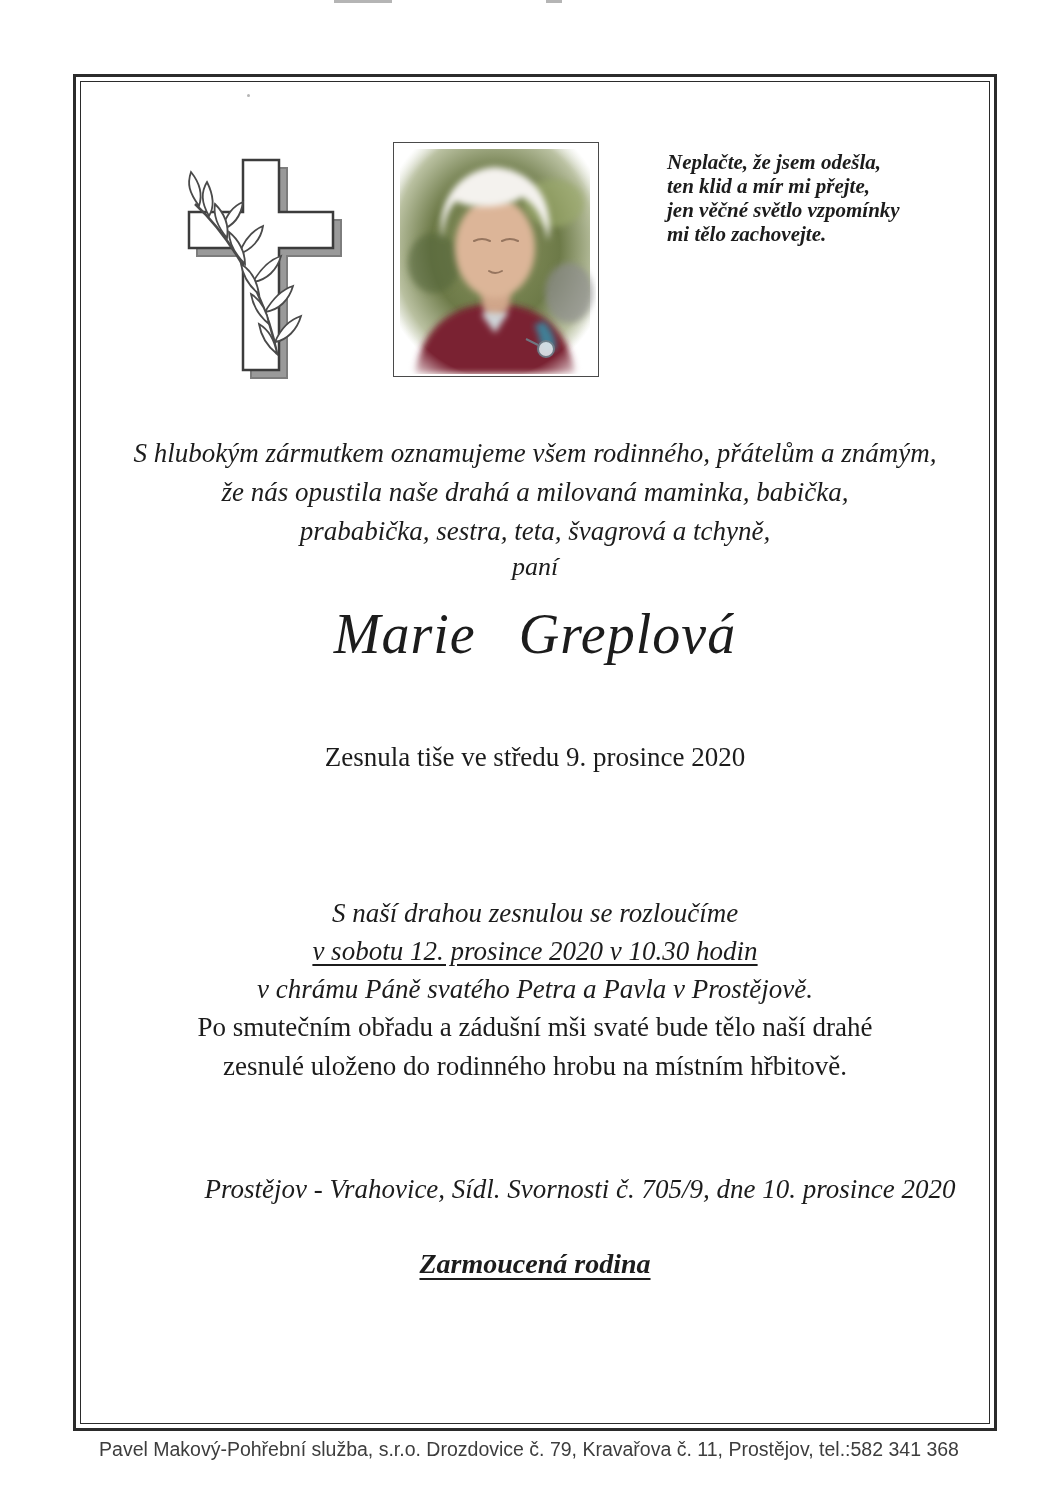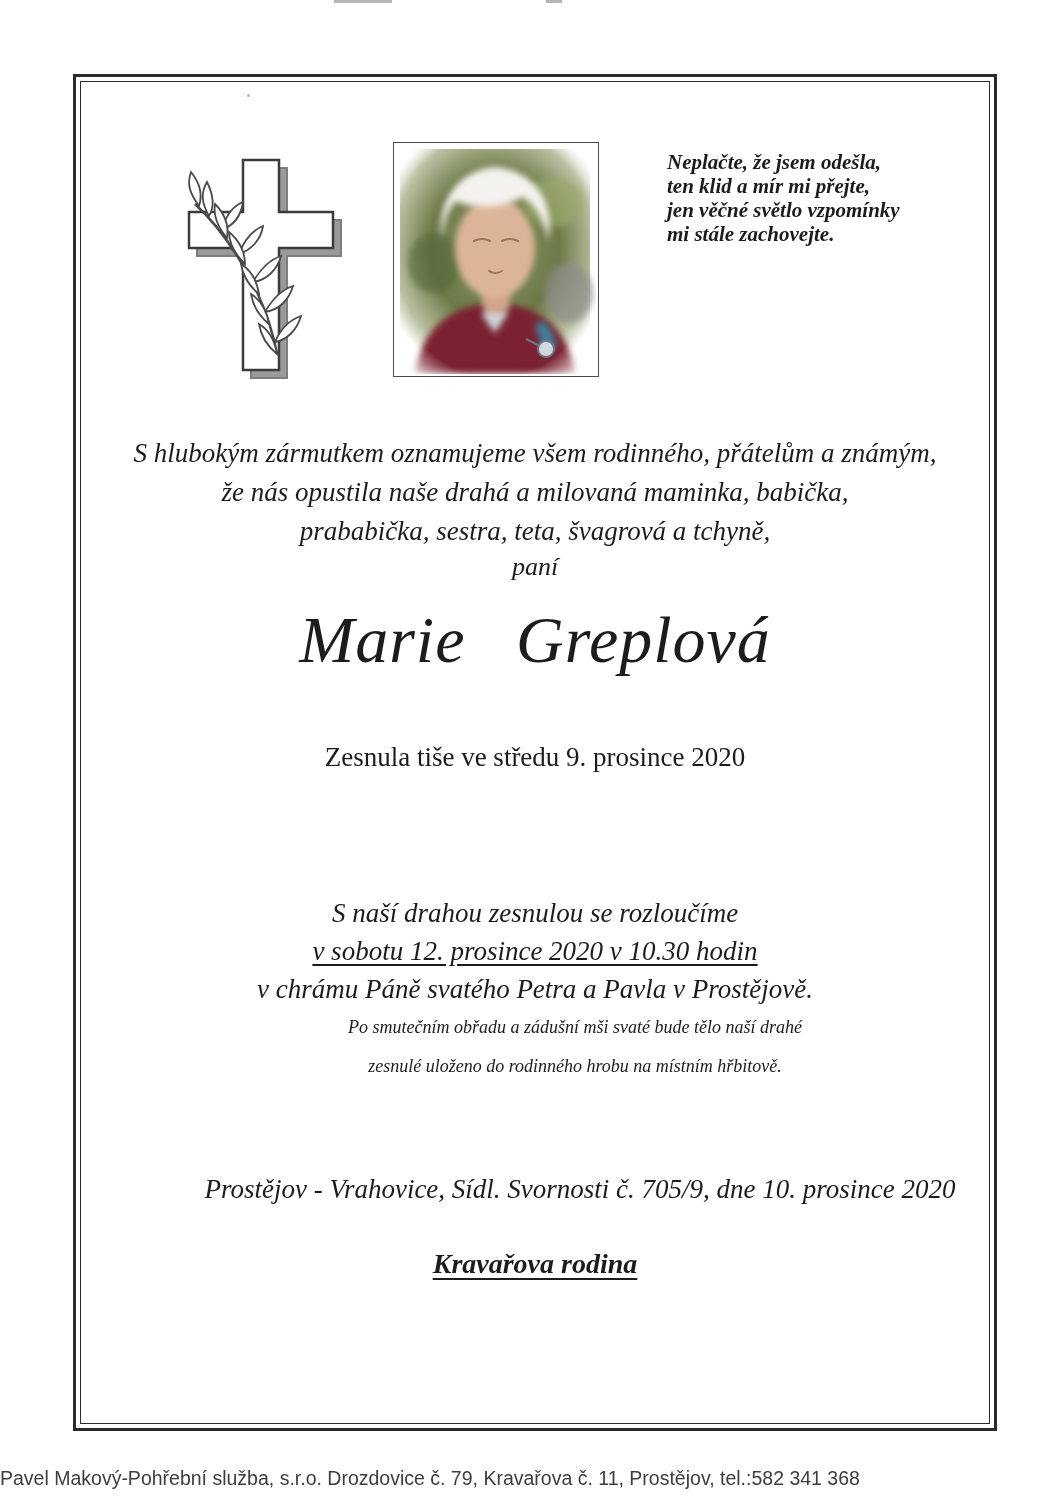--- a/index.html
+++ b/index.html
@@ -22,39 +22,39 @@
   .abs{position:absolute;}
   .centered{left:73px;width:924px;text-align:center;}
   .poem{
     left:667px;top:150px;width:270px;
     font-style:italic;font-weight:bold;
     font-size:21px;line-height:24px;text-align:left;
   }
   .announce{top:434px;font-size:27px;line-height:39px;font-style:italic;}
   .salutation{top:552px;font-size:26px;font-style:italic;}
   .deceased{
-    top:602px;font-size:66px;font-style:italic;
+    top:602px;font-size:56px;font-style:italic;
     word-spacing:0.5em;letter-spacing:1px;
   }
   .death{top:738px;font-size:27px;line-height:39px;}
   .farewell{top:894px;font-size:27px;line-height:38px;font-style:italic;}
   .farewell .bold-underline{
     font-weight:normal;text-decoration:underline;
     text-underline-offset:4px;
   }
-  .burial{top:1008px;font-size:18px;line-height:39px;font-style:italic;padding-left:40px;}
+  .burial{top:1008px;font-size:27px;line-height:39px;}
   .dateline{top:1174px;font-size:27px;font-style:italic;margin-left:45px;}
   .signature{
     top:1248px;font-size:28px;font-style:italic;font-weight:bold;
   }
   .signature span{text-decoration:underline;text-underline-offset:5px;}
   .footer{
-    left:0;top:1438px;width:1058px;text-align:left;
+    left:0;top:1438px;width:1058px;text-align:center;
     font-family:"Liberation Sans", sans-serif;
-    font-size:19.5px;color:#3d3d3d;font-style:normal;margin-top:29px;
+    font-size:19.5px;color:#3d3d3d;font-style:normal;
   }
   .photo-box{
     left:393px;top:142px;width:204px;height:233px;
     border:1px solid #4a4a4a;background:#fff;
   }
   .cross-box{left:165px;top:142px;width:180px;height:240px;}
   .artifact{background:#b5b5b5;}
 </style>
 </head>
 <body>
@@ -143,21 +143,21 @@
       </g>
 
       <rect width="202" height="231" fill="url(#vignette)"></rect>
     </svg>
   </div>
 
   <div class="abs poem">
     <div>Neplačte, že jsem odešla,</div>
     <div>ten klid a mír mi přejte,</div>
     <div>jen věčné světlo vzpomínky</div>
-    <div>mi stále zachovejte.</div>
+    <div>mi tělo zachovejte.</div>
   </div>
 
   <div class="abs centered announce">
     <div>S hlubokým zármutkem oznamujeme všem rodinného, přátelům a známým,</div>
     <div>že nás opustila naše drahá a milovaná maminka, babička,</div>
     <div>prababička, sestra, teta, švagrová a tchyně,</div>
   </div>
 
   <div class="abs centered salutation">paní</div>
 
@@ -174,18 +174,18 @@
   </div>
 
   <div class="abs centered burial">
     <div>Po smutečním obřadu a zádušní mši svaté bude tělo naší drahé</div>
     <div>zesnulé uloženo do rodinného hrobu na místním hřbitově.</div>
   </div>
 
   <div class="abs centered dateline">Prostějov - Vrahovice, Sídl. Svornosti č. 705/9, dne 10. prosince 2020</div>
 
   <div class="abs centered signature">
-    <span>Kravařova rodina</span>
+    <span>Zarmoucená rodina</span>
   </div>
 
   <div class="abs footer">Pavel Makový-Pohřební služba, s.r.o. Drozdovice č. 79, Kravařova č. 11, Prostějov, tel.:582 341 368</div>
 
 </div>
 
 </body></html>

